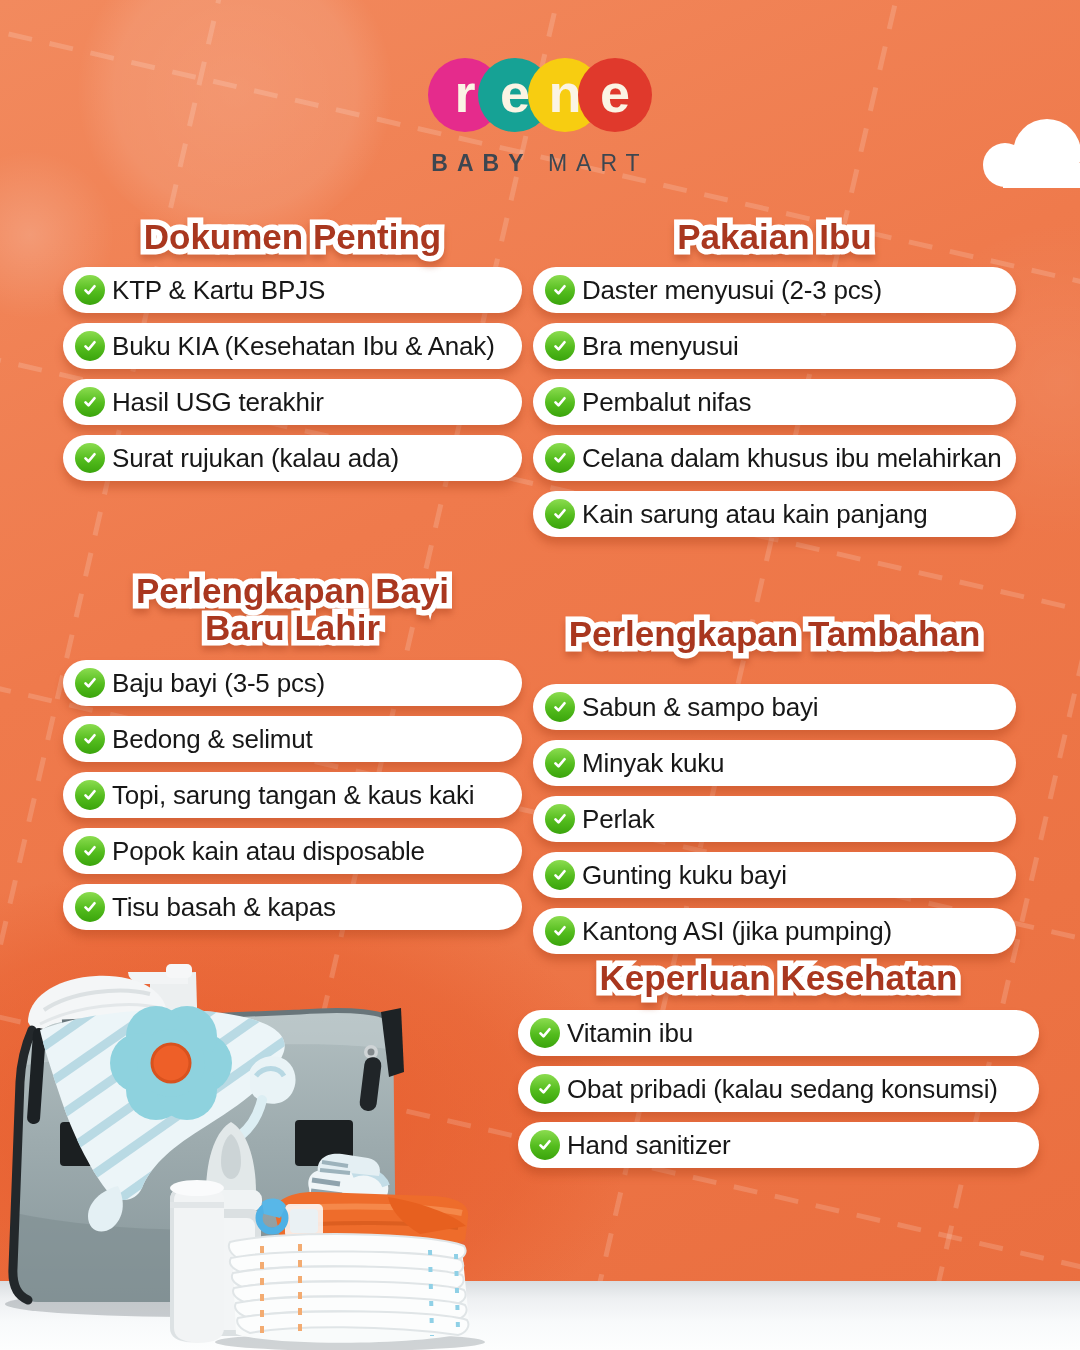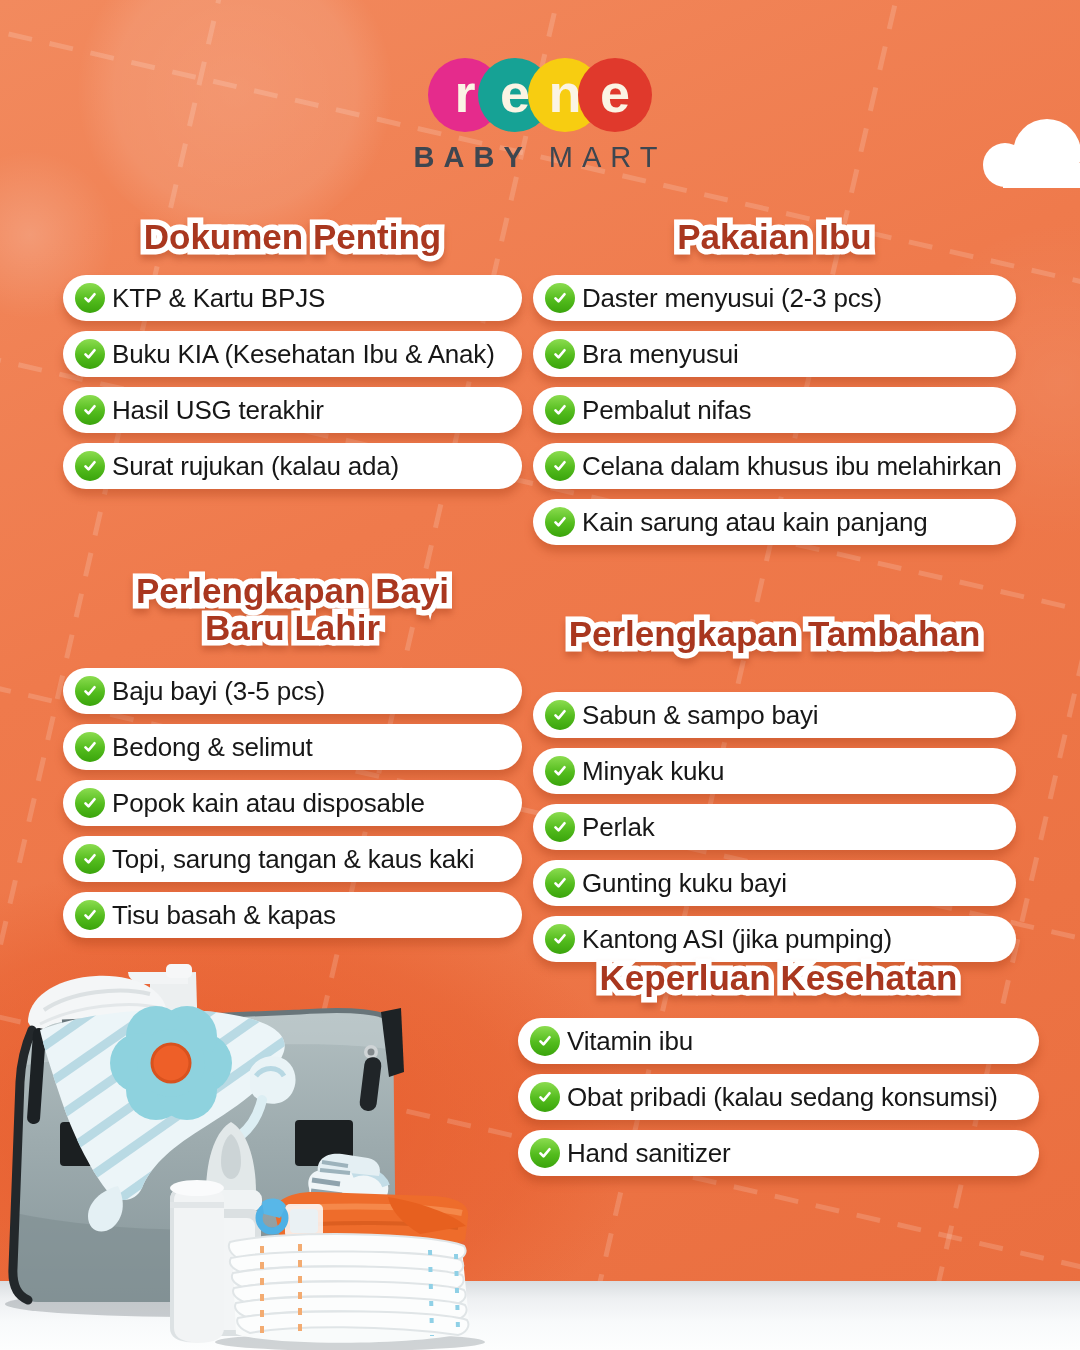--- a/index.html
+++ b/index.html
@@ -25,36 +25,36 @@
   .table-strip{position:absolute; left:0; top:1281px; width:1080px; height:69px;
     background:linear-gradient(180deg,#d9dde0 0%,#eef0f2 26%,#f8fafb 60%,#fdfefe 100%);}
 
   
   .logo{position:absolute; left:0; top:58px; width:1080px; display:flex; flex-direction:column; align-items:center;}
   .logo-circles{display:flex; align-items:center;}
   .logo-circle{width:74px; height:74px; border-radius:50%; display:flex; align-items:center; justify-content:center;
     margin-left:-24px; position:relative;}
   .logo-circle:first-child{margin-left:0;}
   .logo-circle span{font-size:54px; font-weight:bold; color:#fbf4e4; line-height:1; transform:translateY(-2px);}
-  .logo-subtitle{margin-top:9px; font-size:29px; letter-spacing:9px; color:#3d4650;}
+  .logo-subtitle{margin-top:18px; font-size:23px; letter-spacing:9px; color:#3d4650;}
   .logo-subtitle .b{font-weight:bold;}
   .logo-subtitle .m{font-weight:normal;}
 
   
   .cloud{position:absolute; left:983px; top:119px;}
 
   
   .section{position:absolute;}
   .section-title{position:relative; text-align:center; font-weight:bold; font-size:35px; line-height:1.05;
     white-space:nowrap; filter:drop-shadow(0 5px 3px rgba(166,60,25,.40));}
   .title-line{position:relative; display:block;}
   .t-outline{position:absolute; left:0; right:0; top:0; color:#a9371f;
     -webkit-text-stroke:11px #ffffff; z-index:0;}
   .t-fill{position:relative; color:#a9371f; z-index:1;}
-  .items{margin-top:8px;}
+  .items{margin-top:0;}
   .pill{height:46px; background:#ffffff; border-radius:24px; margin-bottom:10px;
     display:flex; align-items:center; padding:0 12px; gap:7px;
     box-shadow:0 7px 9px rgba(170,62,24,.38);}
   .check{flex:0 0 30px; width:30px; height:30px; border-radius:50%;
     background:linear-gradient(180deg,#8bdc4f 0%,#53bc1d 55%,#3aa40c 100%);
     display:flex; align-items:center; justify-content:center;}
   .pill-label{font-size:26px; color:#171717; white-space:nowrap; letter-spacing:-.2px;}
 
   .s1{left:63px;  top:208px; width:459px;}
   .s2{left:533px; top:208px; width:483px;}
@@ -256,29 +256,29 @@
       </svg>
     </span>
     <span class="pill-label">Bedong &amp; selimut</span>
   </div>
         <div class="pill">
     <span class="check">
       <svg width="18" height="18" viewBox="0 0 24 24">
         <path d="M6 12.5 L10 16.5 L18 7" fill="none" stroke="#ffffff" stroke-width="3.6" stroke-linecap="round" stroke-linejoin="round"></path>
       </svg>
     </span>
+    <span class="pill-label">Topi, sarung tangan &amp; kaus kaki</span>
+  </div>
+        <div class="pill">
+    <span class="check">
+      <svg width="18" height="18" viewBox="0 0 24 24">
+        <path d="M6 12.5 L10 16.5 L18 7" fill="none" stroke="#ffffff" stroke-width="3.6" stroke-linecap="round" stroke-linejoin="round"></path>
+      </svg>
+    </span>
     <span class="pill-label">Popok kain atau disposable</span>
-  </div>
-        <div class="pill">
-    <span class="check">
-      <svg width="18" height="18" viewBox="0 0 24 24">
-        <path d="M6 12.5 L10 16.5 L18 7" fill="none" stroke="#ffffff" stroke-width="3.6" stroke-linecap="round" stroke-linejoin="round"></path>
-      </svg>
-    </span>
-    <span class="pill-label">Topi, sarung tangan &amp; kaus kaki</span>
   </div>
         <div class="pill">
     <span class="check">
       <svg width="18" height="18" viewBox="0 0 24 24">
         <path d="M6 12.5 L10 16.5 L18 7" fill="none" stroke="#ffffff" stroke-width="3.6" stroke-linecap="round" stroke-linejoin="round"></path>
       </svg>
     </span>
     <span class="pill-label">Tisu basah &amp; kapas</span>
   </div>
       </div>

